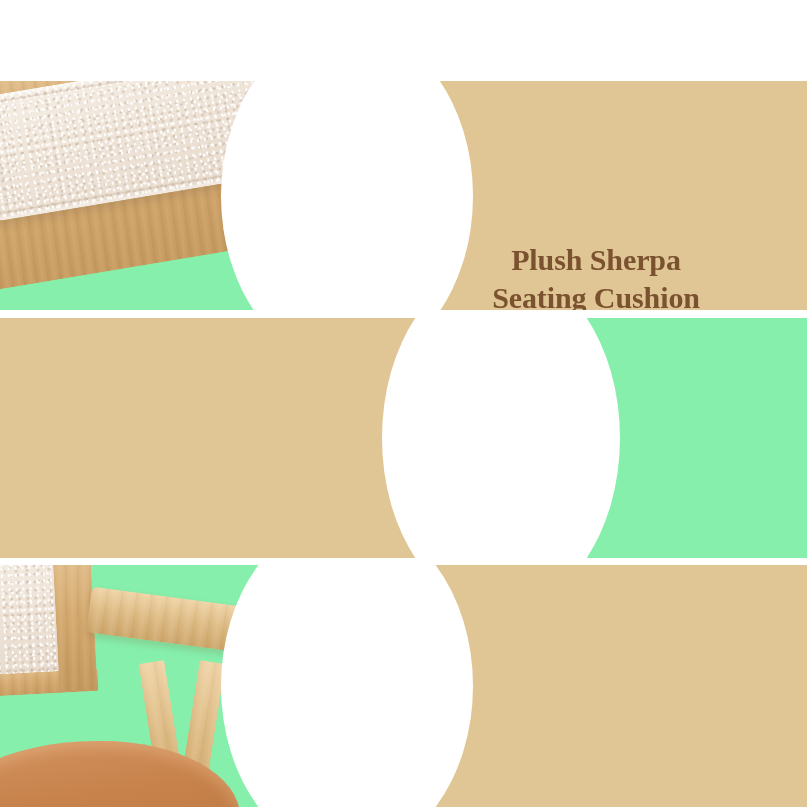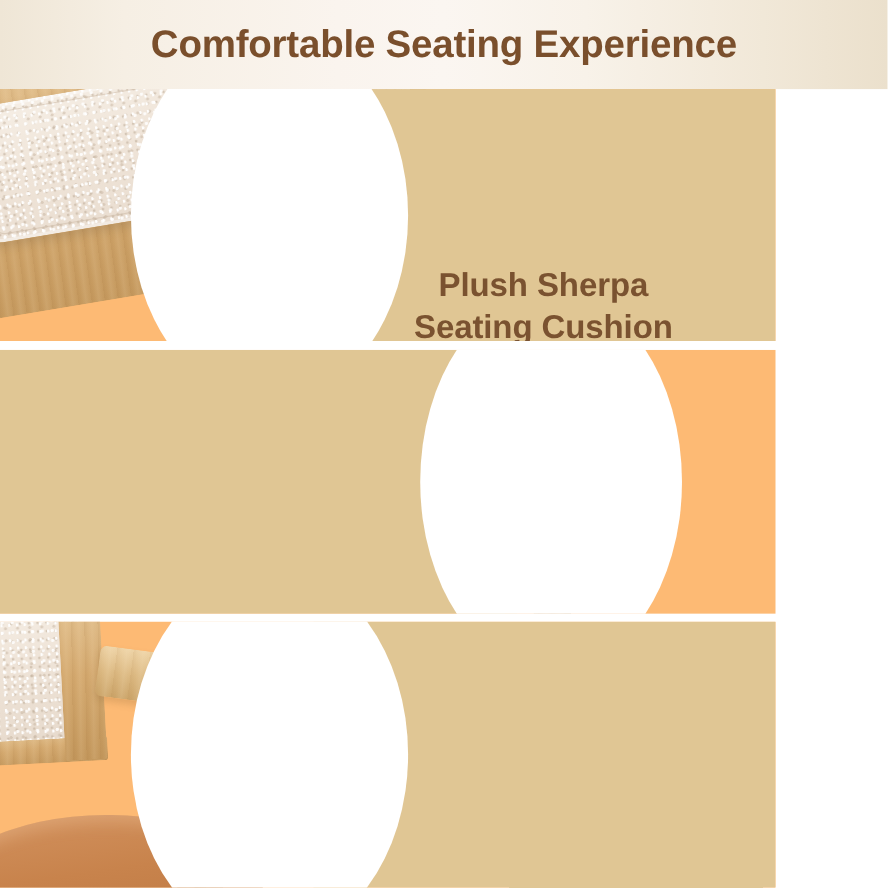--- a/index.html
+++ b/index.html
@@ -48,23 +48,24 @@
     letter-spacing: -0.2px;
     line-height: 1;
     white-space: nowrap;
     text-align: center;
   }
 
   
   .panel {
     position: absolute;
     left: 0;
-    width: 705px;
-    background: #fdba74;
+    width: 807px;
+    background: #86efac;
     overflow: hidden;
+    font-family: Liberation Serif, serif;
   }
   #panel-1 { top: 81px;  height: 229px; }
   #panel-2 { top: 318px; height: 240px; }
   #panel-3 { top: 565px; height: 242px; }
 
   
   .tan-right {
     position: absolute;
     top: 0; right: 0;
     width: 420px;
@@ -284,23 +285,20 @@
     z-index: 6;
   }
   #divider-1 { top: 310px; height: 8px; }
   #divider-2 { top: 558px; height: 7px; }
 </style>
 </head>
 <body>
 
 <div class="page">
 
-  <div class="header">
-    <div class="header-title">Comfortable Seating Experience</div>
-  </div>
 
   <div class="panel" id="panel-1">
 
     <div class="photo" id="art-1">
       <div class="frame-back wood"></div>
       <div class="frame-post wood"></div>
       <div class="pad sherpa"></div>
       <div class="arm wood-lite"></div>
     </div>
 

